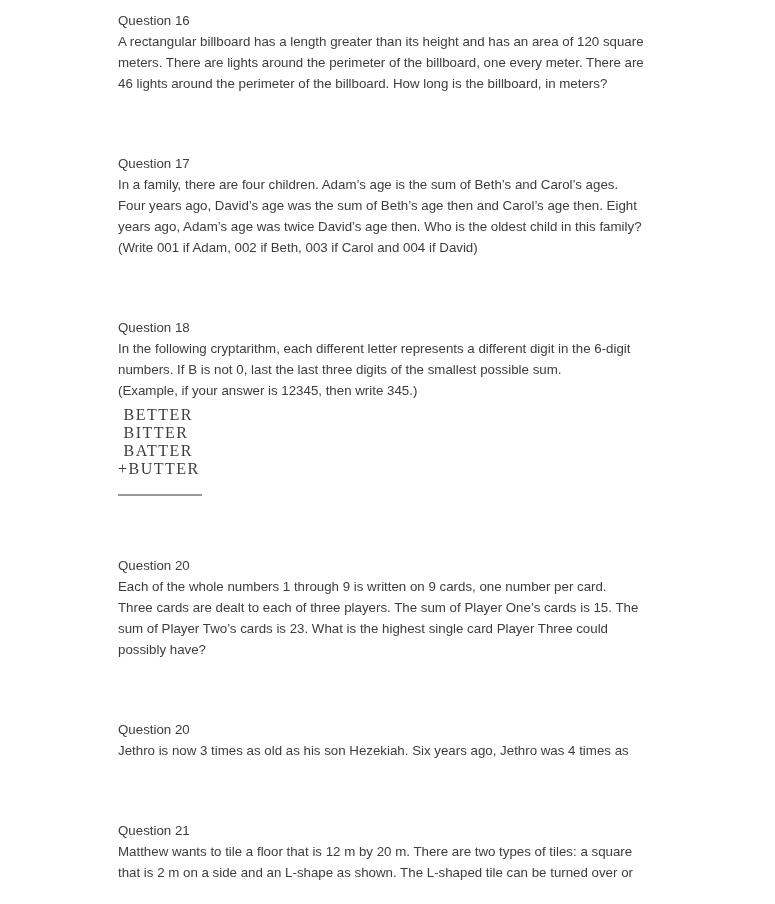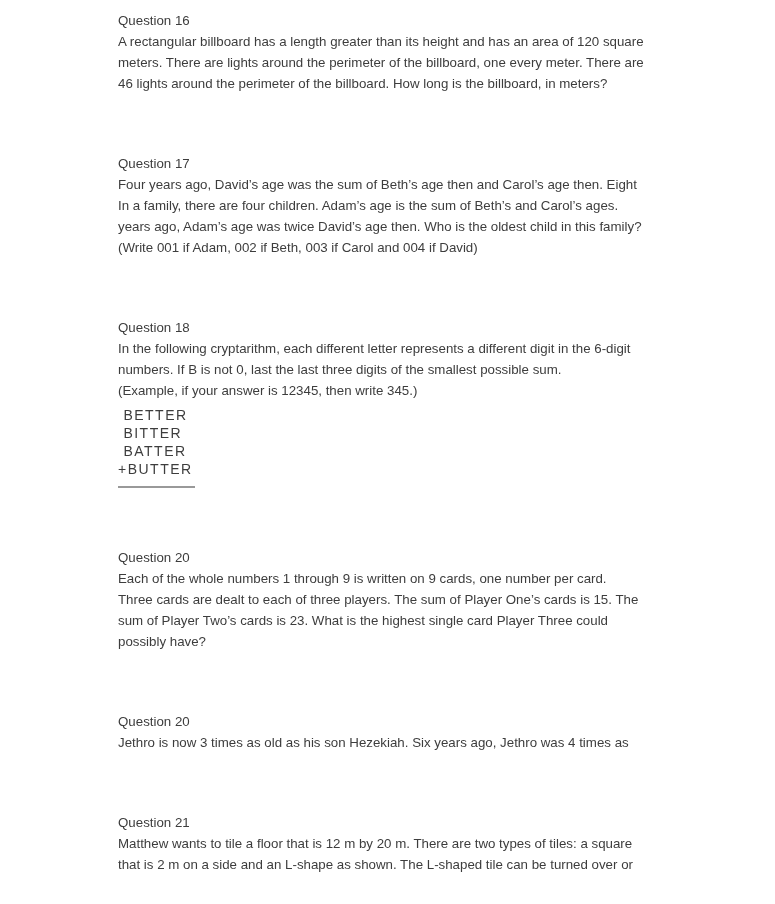--- a/index.html
+++ b/index.html
@@ -33,49 +33,49 @@
     white-space: pre;
     color: var(--text-color, #3d3d3d);
   }
   .underlined {
     text-underline-offset: 2px;
   }
   .mono-block {
     margin: 5px 0 4px 0;
   }
   .mono-line {
-    font-family: Liberation Sans, sans-serif;
-    font-size: 14px;
+    font-family: Liberation Serif, serif;
+    font-size: 16px;
     line-height: 18px;
     letter-spacing: 1.5px;
     white-space: pre;
     color: var(--text-color, #3d3d3d);
   }
   .sum-underline {
     display: inline-block;
     border-bottom: 2px solid var(--sum-rule-color, #999999);
-    padding-bottom: 8px;
+    padding-bottom: 16px;
     padding-right: 2px;
     text-align: center;
   }
 </style>
 </head>
 <body>
 
 <div class="page">
     <div class="question">
       <div class="q-title">Question 16</div>
       <div class="q-line"><span>A rectangular billboard has a length greater than its height and has an area of 120 square</span></div>
       <div class="q-line"><span>meters. There are lights around the perimeter of the billboard, one every meter. There are</span></div>
       <div class="q-line"><span>46 lights around the perimeter of the billboard. How long is the billboard, in meters?</span></div>
     </div>
     <div class="question">
       <div class="q-title">Question 17</div>
+      <div class="q-line"><span>In a family, there are four children. Adam’s age is the sum of Beth’s and Carol’s ages.</span></div>
       <div class="q-line"><span>Four years ago, David’s age was the sum of Beth’s age then and Carol’s age then. Eight</span></div>
-      <div class="q-line"><span>In a family, there are four children. Adam’s age is the sum of Beth’s and Carol’s ages.</span></div>
       <div class="q-line"><span>years ago, Adam’s age was twice David’s age then. Who is the oldest child in this family?</span></div>
       <div class="q-line"><span>(Write 001 if Adam, 002 if Beth, 003 if Carol and 004 if David)</span></div>
     </div>
     <div class="question">
       <div class="q-title">Question 18</div>
       <div class="q-line"><span>In the following cryptarithm, each different letter represents a different digit in the 6-digit</span></div>
       <div class="q-line"><span>numbers. If B is not 0, last the </span><span class="underlined">last three digits</span><span> of the smallest possible sum.</span></div>
       <div class="q-line"><span>(Example, if your answer is 12345, then write 345.)</span></div>
       <div class="mono-block">
         <div class="mono-line"><span> BETTER</span></div>

